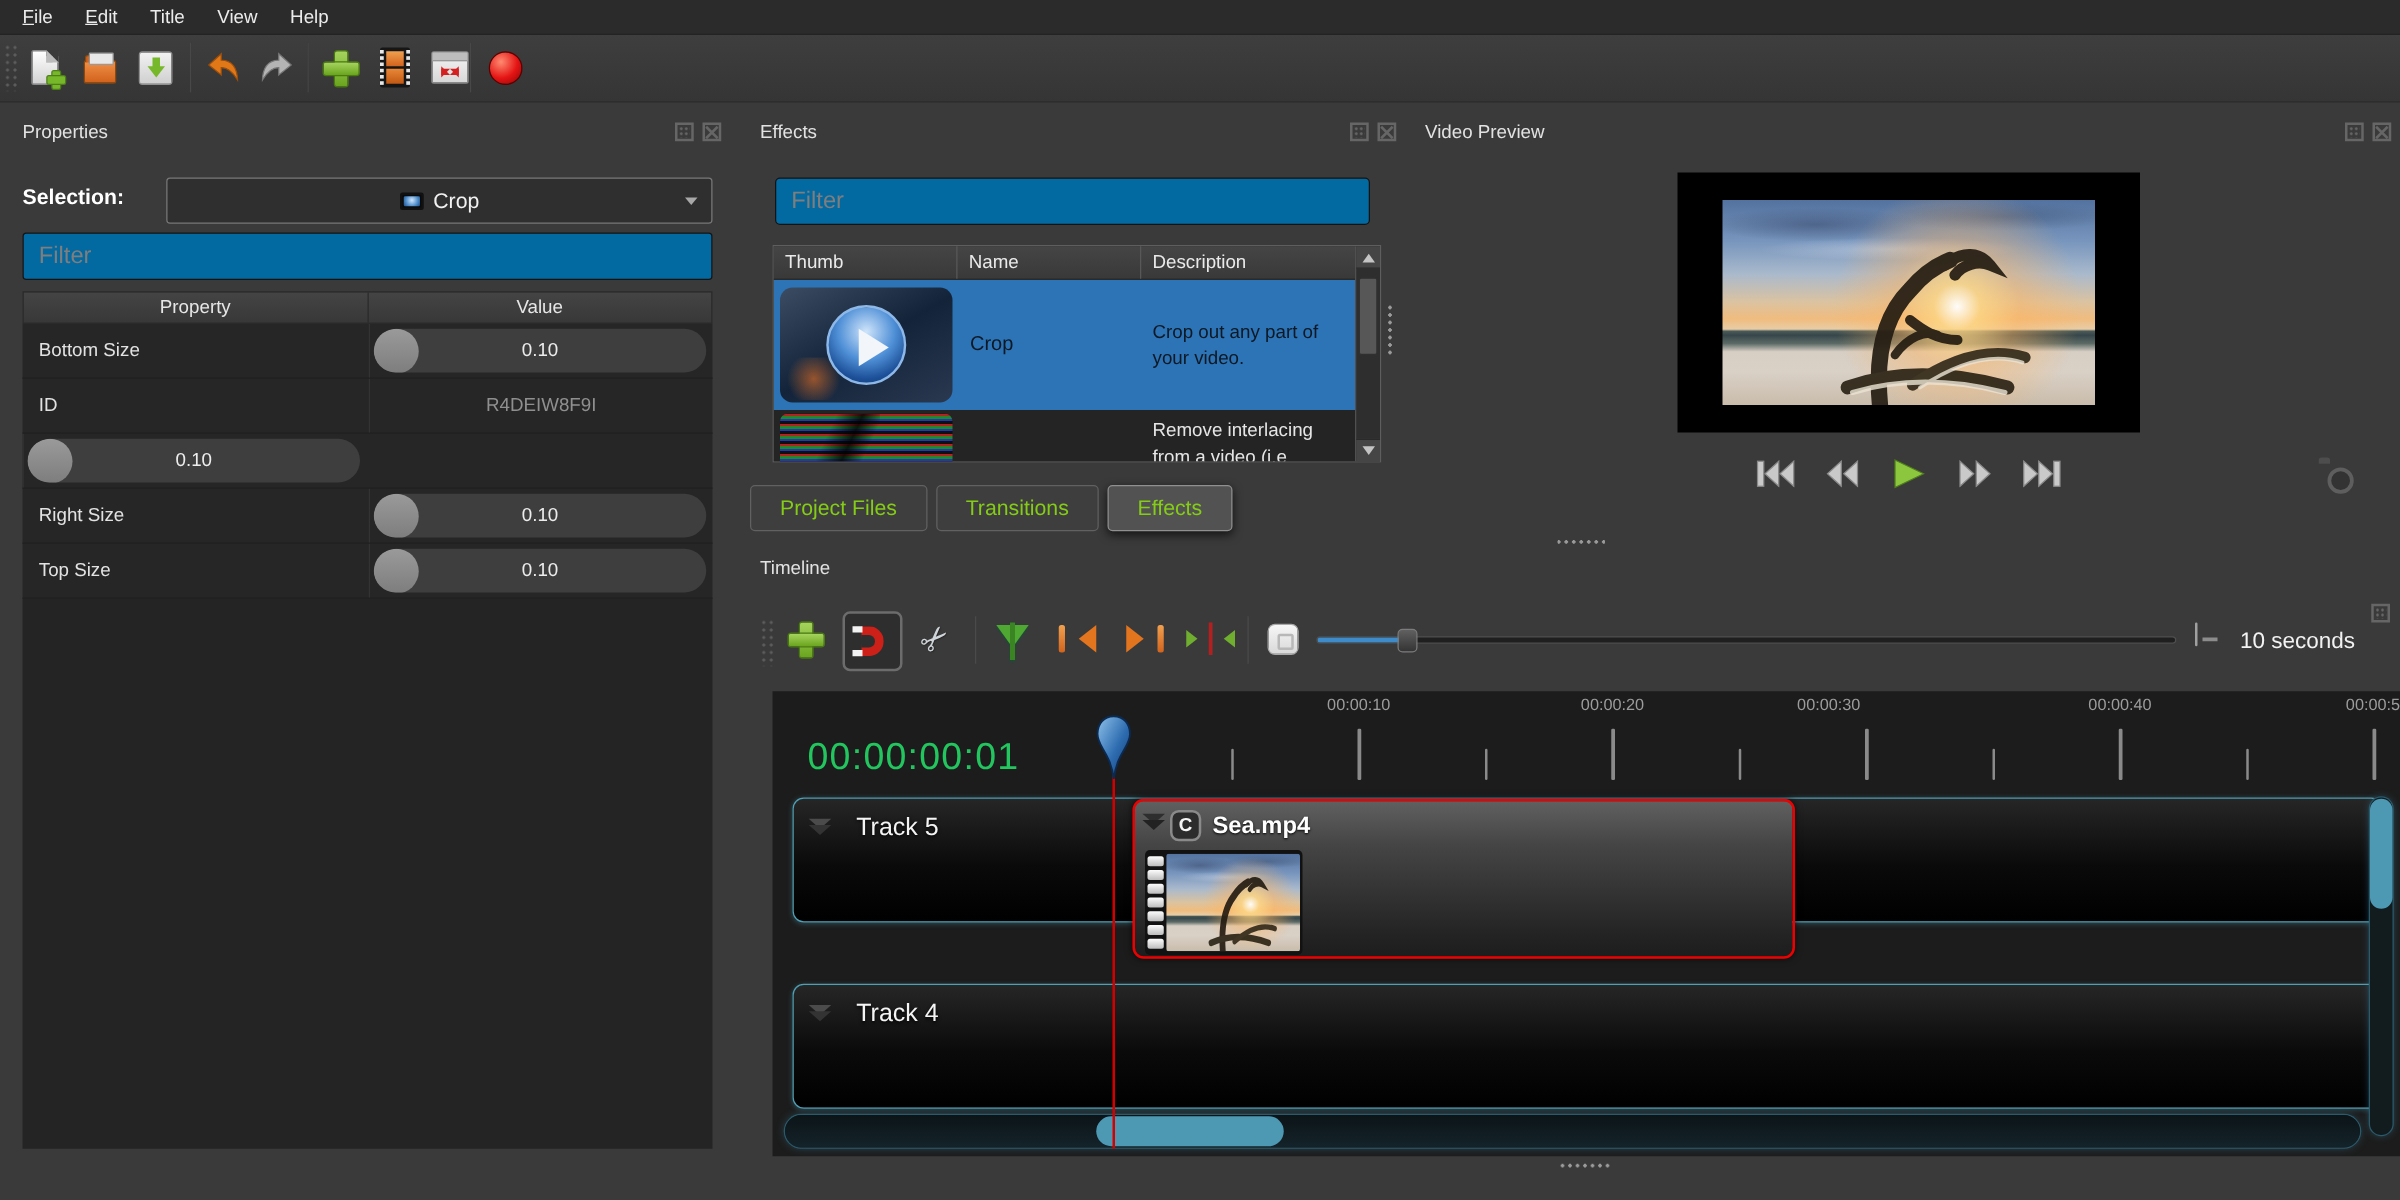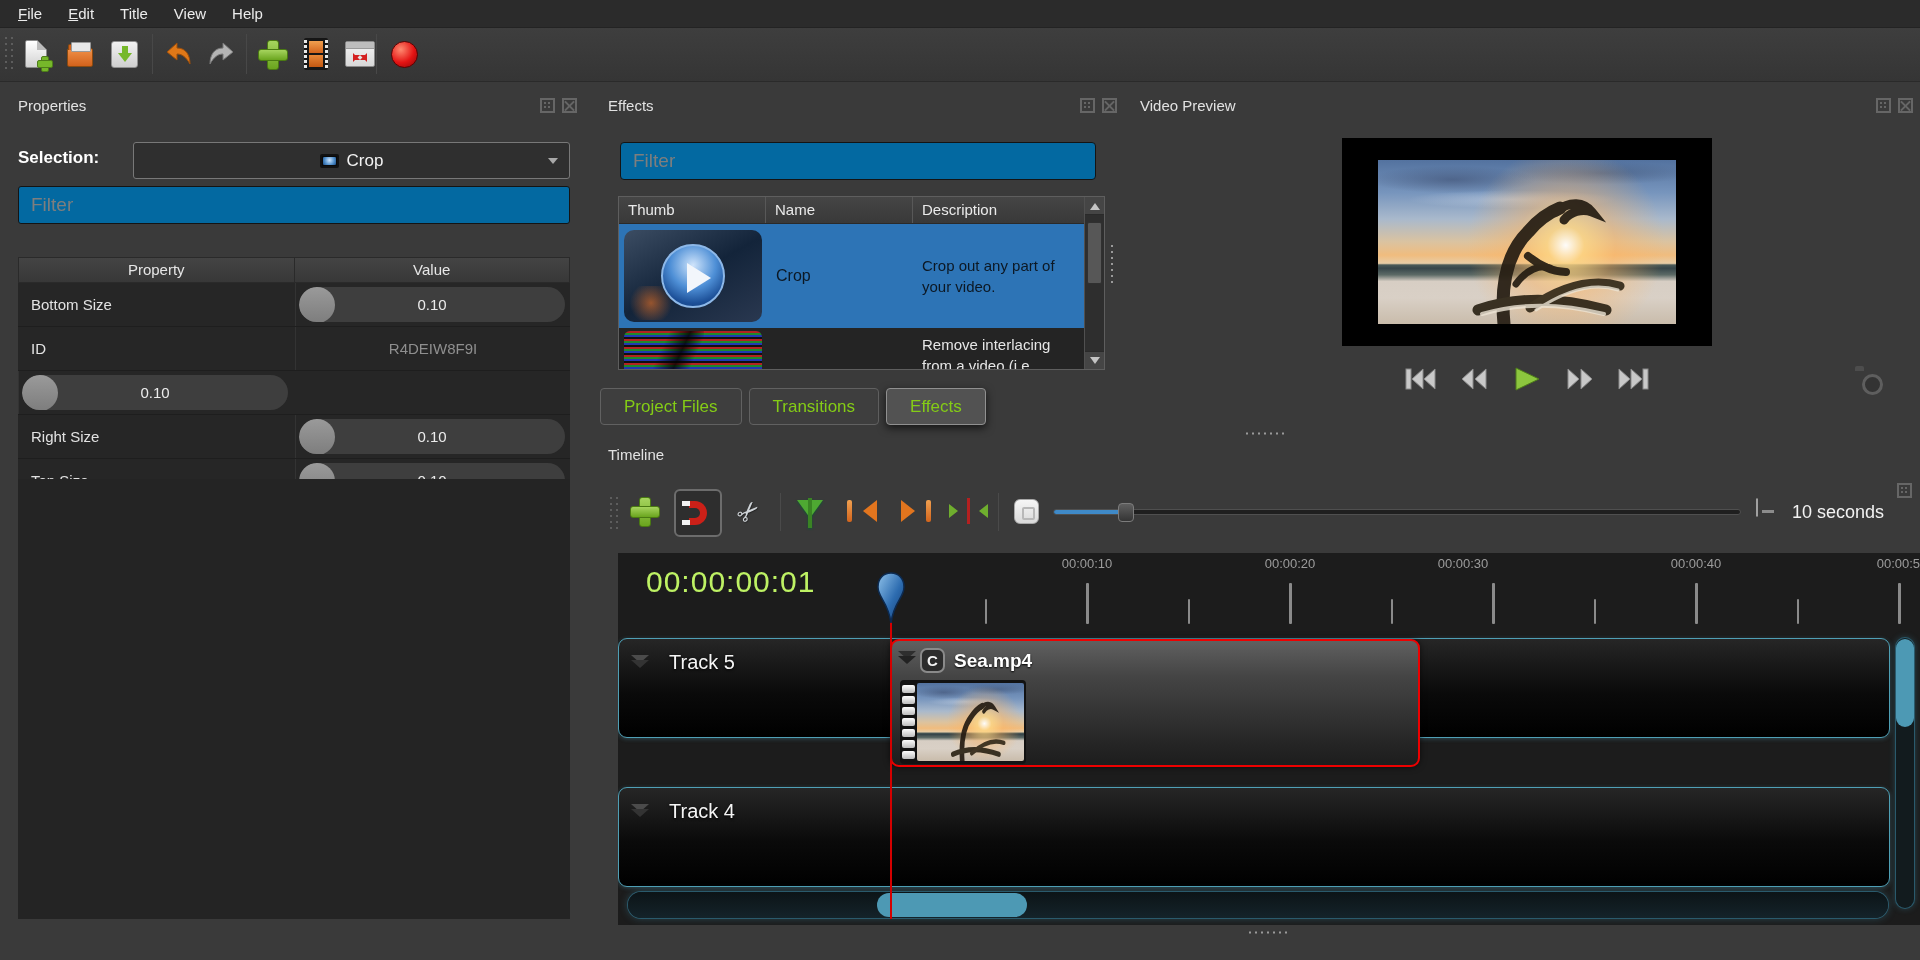--- a/index.html
+++ b/index.html
@@ -63,21 +63,21 @@
   
   .filter-input{background:#0369a1;border:1px solid #141414;border-radius:3px;color:#c8c8c8;font-size:19px;font-family:"Liberation Sans",sans-serif;padding:0 12px;outline:none;}
   .filter-input::placeholder{color:#7e7e7e;}
 
   
   .sel-label{font-size:17px;font-weight:bold;color:#fff;}
   .dropdown{background:#2f2f2f;border:1px solid #787878;border-radius:3px;display:flex;align-items:center;justify-content:center;gap:8px;font-size:17px;color:#f2f2f2;position:relative;}
   .dd-caret{position:absolute;right:11px;top:15px;border:5px solid transparent;border-top:6px solid #a8a8a8;}
   .mini-screen{width:19px;height:14px;background:#0a0a0a;border:2px solid #111;border-radius:2px;position:relative;}
   .mini-screen::after{content:"";position:absolute;inset:1px;background:radial-gradient(circle at 50% 40%,#cfe6ff,#4d8cc8 60%,#1c4c86);border-radius:1px;}
-  .ptable-head{display:flex;background:linear-gradient(#444,#383838);border:1px solid #2a2a2a;height:26px;margin-top:24px;}
+  .ptable-head{display:flex;background:linear-gradient(#444,#383838);border:1px solid #2a2a2a;height:26px;}
   .ptable-head div{flex:1;text-align:center;font-size:15px;color:#e6e6e6;line-height:24px;border-right:1px solid #2a2a2a;}
   .ptable-head div:last-child{border-right:none;}
   .prow{display:flex;height:44px;background:#262626;border-bottom:1px solid #1e1e1e;}
   .prow .pname{width:277px;font-size:15px;color:#e2e2e2;display:flex;align-items:center;padding-left:13px;}
   .prow .pval{width:275px;border-left:1px solid #333;position:relative;display:flex;align-items:center;justify-content:center;}
   .val-slider{position:absolute;left:3px;right:5px;top:4px;bottom:4px;background:#3e3e3e;border-radius:18px;overflow:hidden;display:flex;align-items:center;justify-content:center;font-size:15px;color:#ececec;}
   .val-slider::before{content:"";position:absolute;left:0;top:0;width:36px;height:36px;border-radius:50%;background:linear-gradient(#9a9a9a,#7d7d7d);}
   .val-text{font-size:15px;color:#8f8f8f;}
 
   
@@ -152,22 +152,22 @@
   .zoom-handle{position:absolute;width:16px;height:19px;background:linear-gradient(#606060,#343434);border:1px solid #7c7c7c;border-radius:4px;}
   .zoom-minus{width:22px;height:26px;background:linear-gradient(#f8f8f8,#d6d6d6);border:1px solid #a0a0a0;border-radius:5px;position:relative;}
   .zoom-minus::after{content:"";position:absolute;left:5px;top:11px;width:12px;height:3px;background:#8c8c8c;}
   .zoom-label{font-size:18px;color:#f2f2f2;}
 
   .tl-body{background:#1c1c1c;overflow:hidden;}
   .ruler-label{position:absolute;top:3px;transform:translateX(-50%);font-size:13px;color:#9c9c9c;white-space:nowrap;}
   .tick{position:absolute;width:3px;background:#8a8a8a;border-radius:1px;}
   .tick.major{top:30px;height:41px;}
   .tick.minor{top:46px;height:25px;width:2px;}
-  .timecode{position:absolute;left:28px;top:12px;font-size:30px;color:#bef264;letter-spacing:1px;}
-  .track{position:absolute;left:0;width:1272px;height:100px;border:1px solid var(--trackborder);border-radius:9px;background:linear-gradient(180deg,#262626 0%,#0a0a0a 55%,#000 100%);box-shadow:0 1px 4px rgba(79,159,181,.35);}
+  .timecode{position:absolute;left:28px;top:36px;font-size:30px;color:#22c55e;letter-spacing:1px;}
+  .track{position:absolute;left:16px;width:1272px;height:100px;border:1px solid var(--trackborder);border-radius:9px;background:linear-gradient(180deg,#262626 0%,#0a0a0a 55%,#000 100%);box-shadow:0 1px 4px rgba(79,159,181,.35);}
   .chev{width:18px;height:14px;position:relative;}
   .chev::before,.chev::after{content:"";position:absolute;left:0;border:9px solid transparent;border-top:8px solid #4b4b4b;}
   .chev::before{top:0;} .chev::after{top:5px;border-top-color:#333;}
   .track-name{position:absolute;left:50px;top:12px;font-size:20px;color:#f4f4f4;text-shadow:0 1px 3px #000;}
   .clip{position:absolute;border:2px solid var(--red);border-radius:9px;background:linear-gradient(180deg,#606060 0%,#454545 28%,#242424 85%,#1d1d1d 100%);box-shadow:0 0 6px rgba(0,0,0,.6);}
   .clip .chev::before{border-top-color:#2e2e2e;} .clip .chev::after{border-top-color:#222;}
   .badge{position:absolute;left:28px;top:7px;width:25px;height:25px;background:#2c2c2c;border:2px solid #8a8a8a;border-radius:7px;color:#f4f4f4;font-size:15px;font-weight:bold;display:flex;align-items:center;justify-content:center;}
   .clip-name{position:absolute;left:62px;top:9px;font-size:19px;font-weight:bold;color:#fff;text-shadow:0 1px 2px #000;}
   .filmstrip{position:absolute;left:8px;top:39px;width:126px;height:84px;background:#121212;border-radius:4px;display:flex;padding:3px 2px;gap:2px;}
   .sprockets{width:13px;display:flex;flex-direction:column;gap:3px;justify-content:center;}

